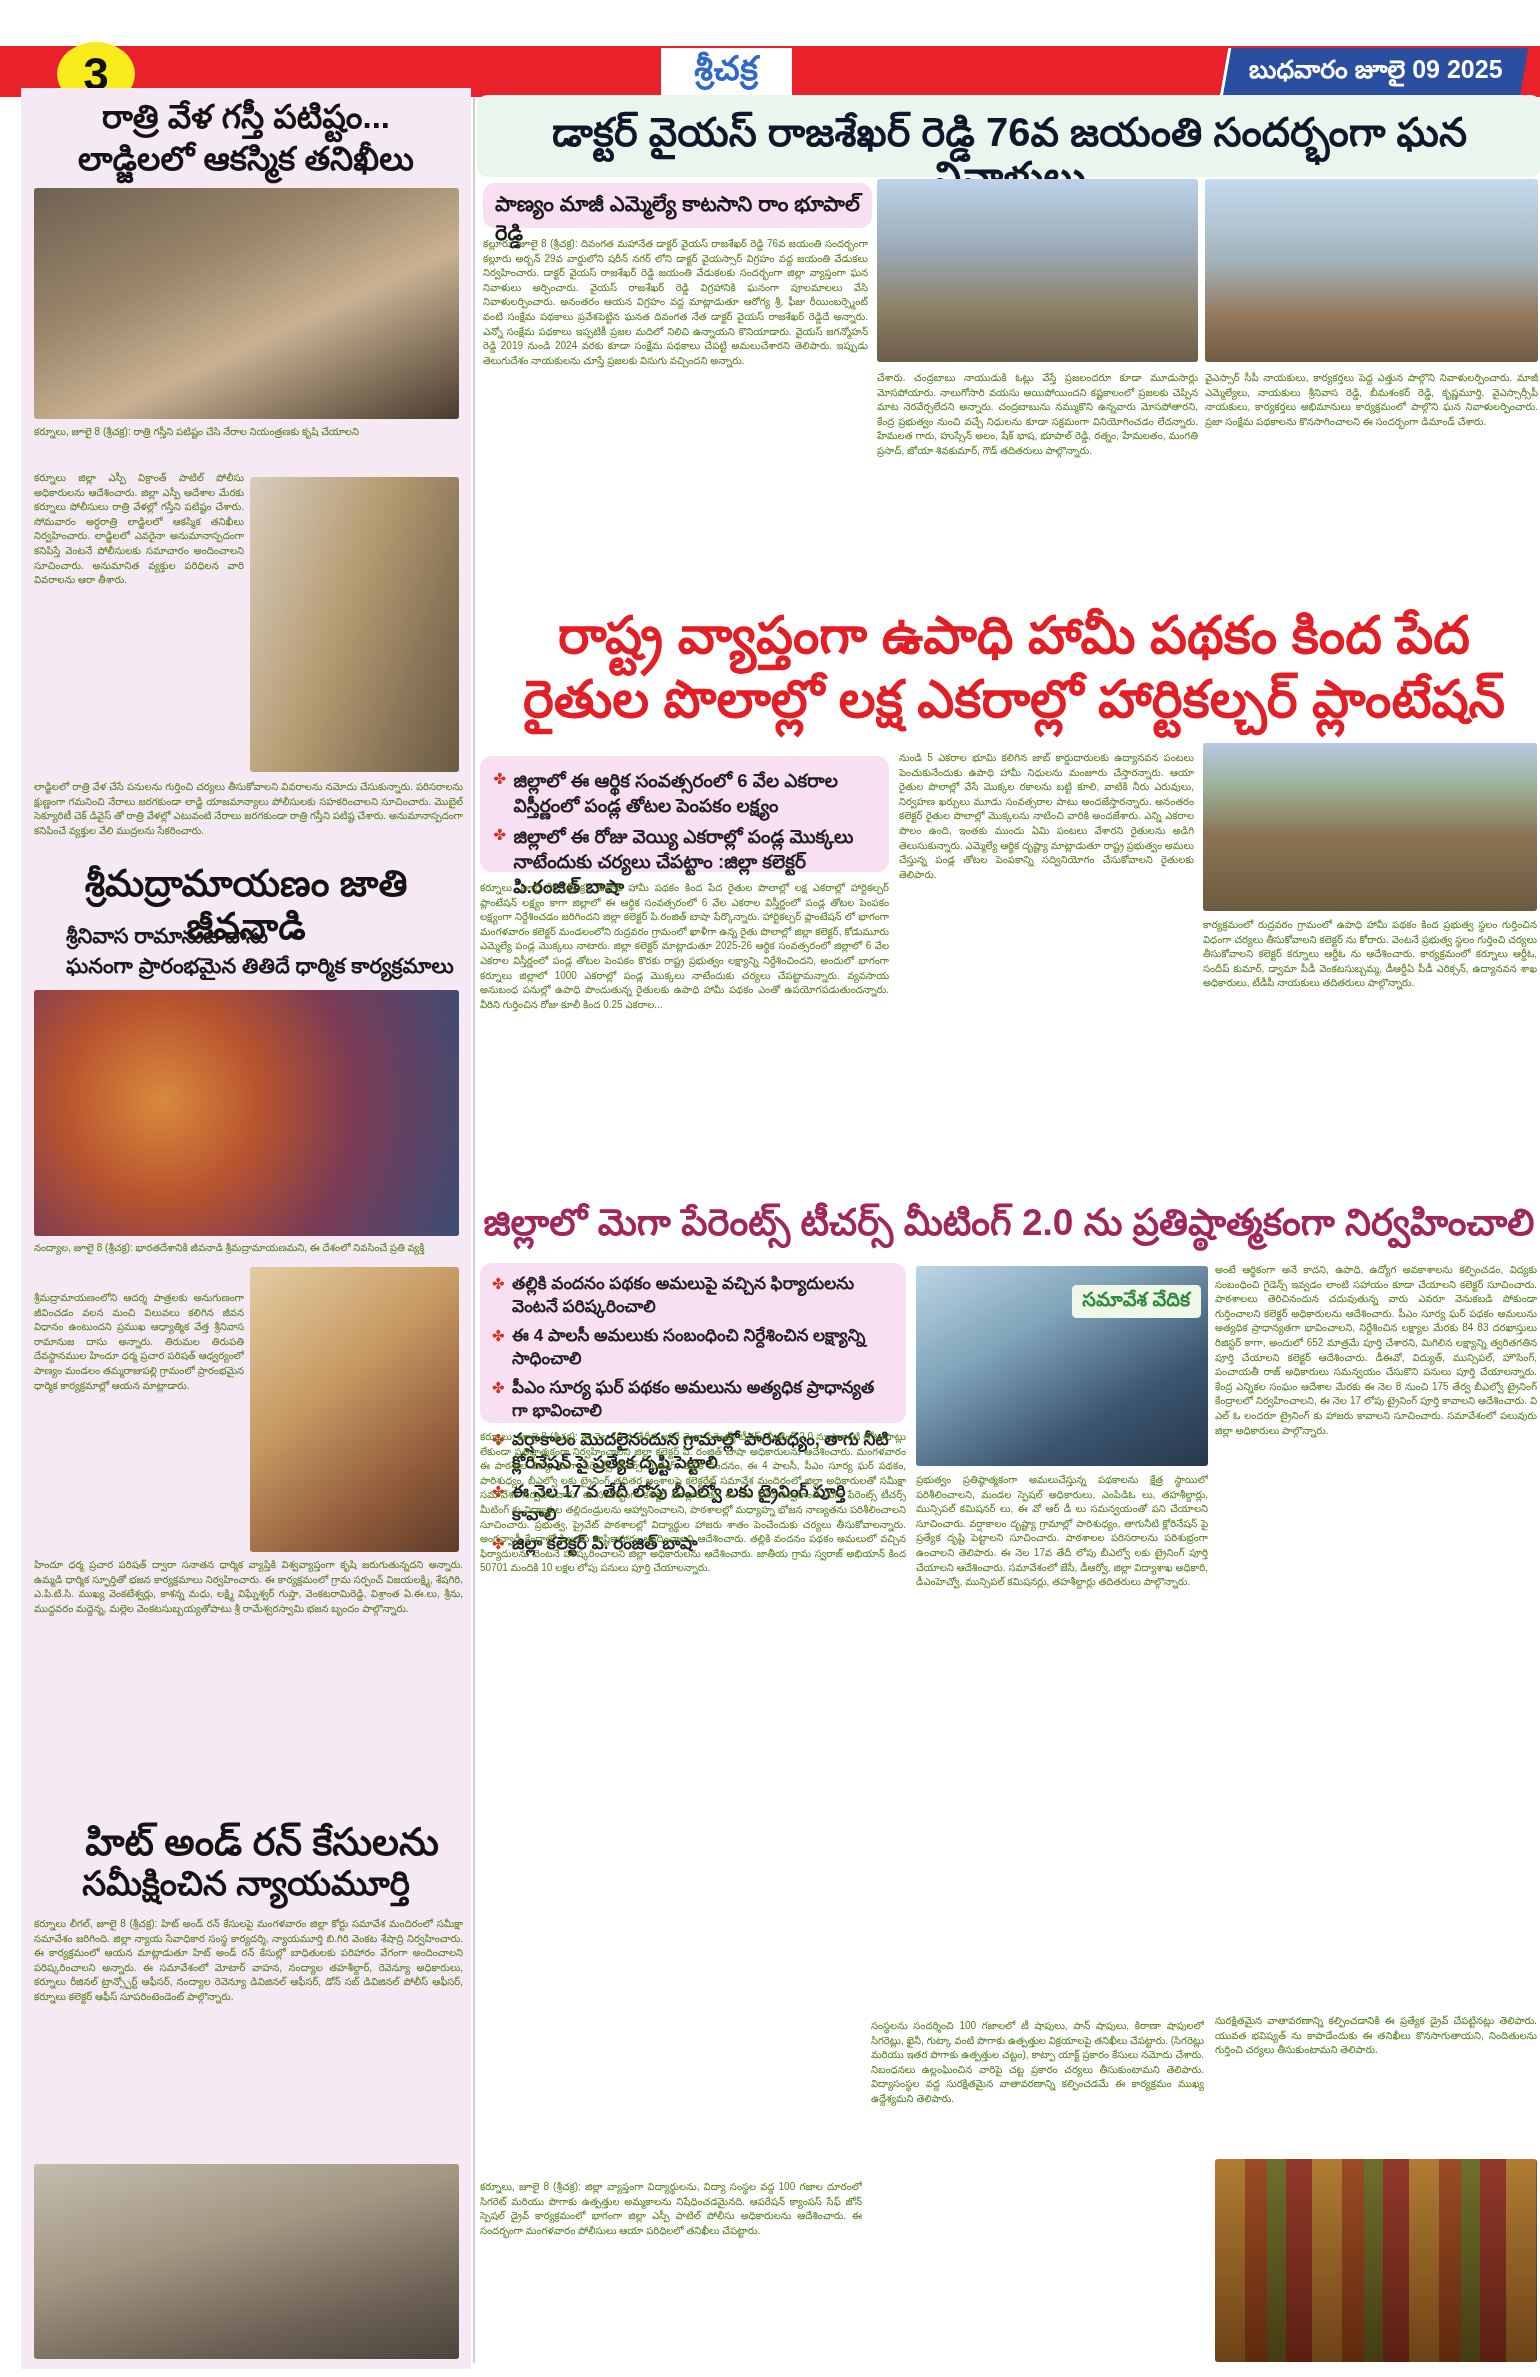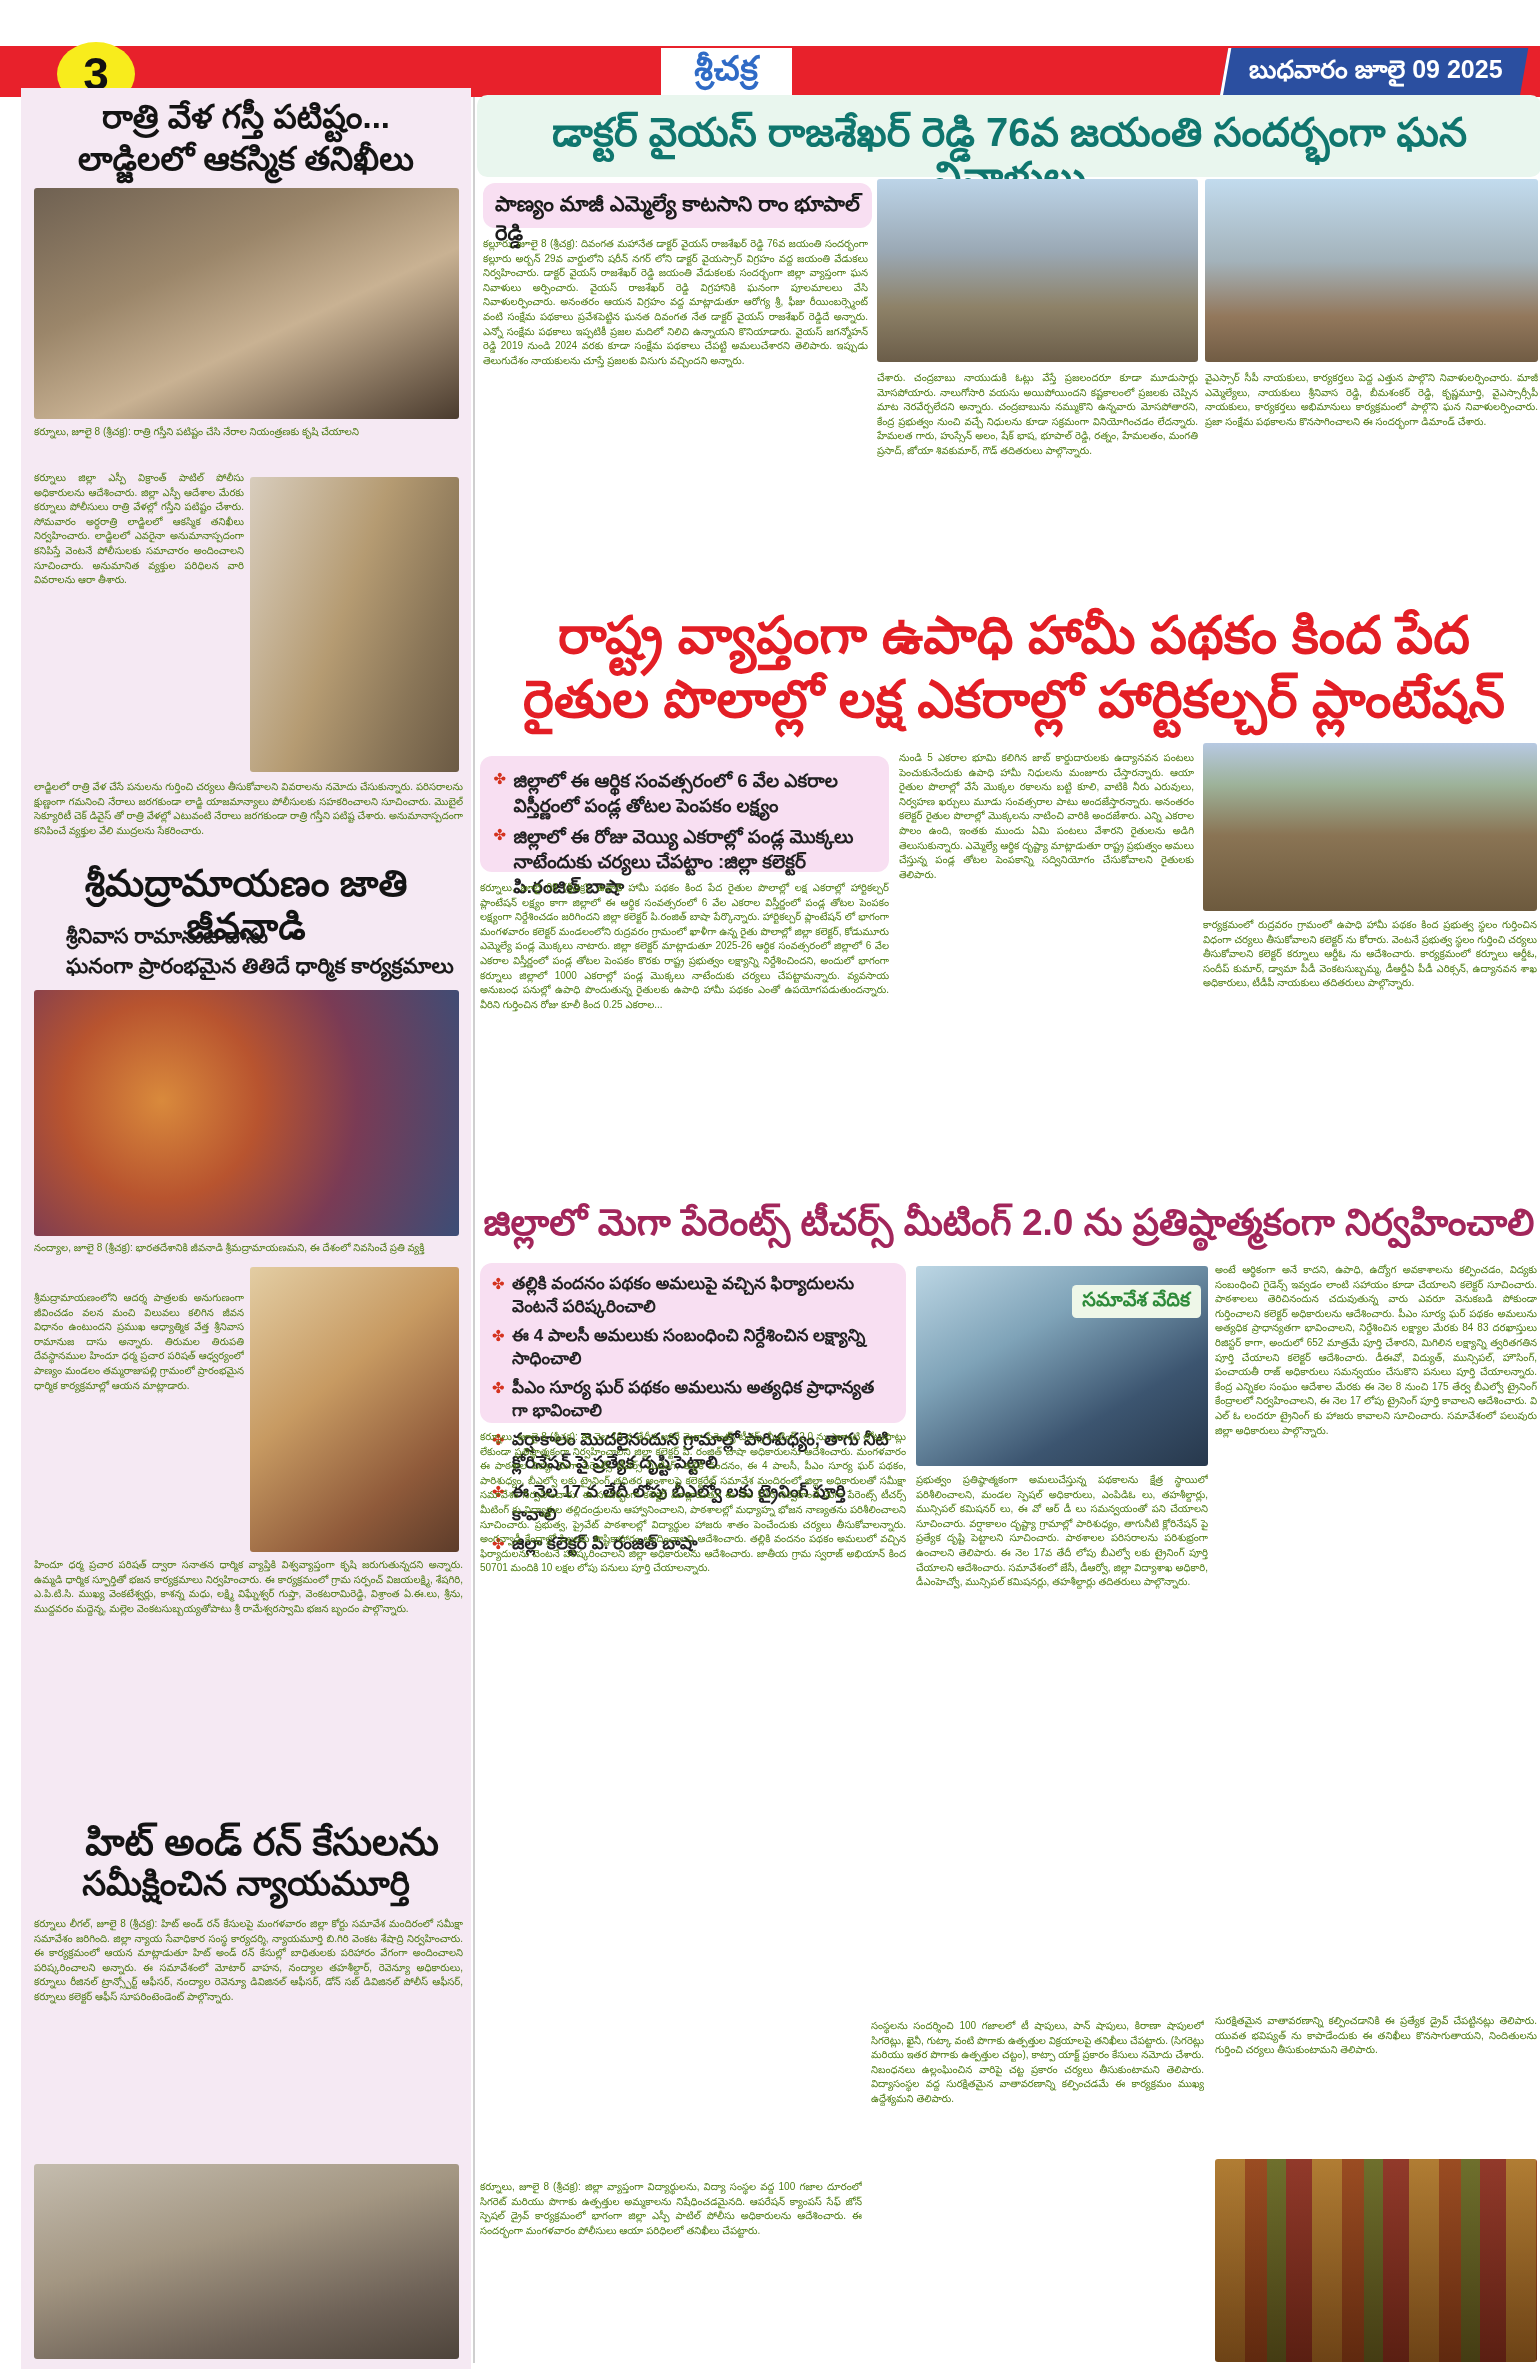--- a/index.html
+++ b/index.html
@@ -13,21 +13,21 @@
   .logobox{background:#ffffff;display:flex;align-items:center;justify-content:center;}
   .logotext{color:#2f6bc6;font-size:34px;font-weight:bold;letter-spacing:0.7px;}
   .datebox{background:#2b4fa0;transform:skewX(-10deg);display:flex;align-items:center;justify-content:center;
            border-left:3px solid #fff;}
   .datetext{color:#ffffff;font-size:25px;font-weight:bold;transform:skewX(10deg);white-space:nowrap;}
   
   .leftbg{background:#f5e9f3;}
   .body-text{font-size:10px;line-height:1.46;text-align:justify;color:#4d7c0f;overflow:hidden;}
   .photo{overflow:hidden;border-radius:3px;}
   .hl-black{font-weight:bold;color:#141414;text-align:center;line-height:1.15;}
-  .hl-green{font-weight:800;color:#0f766e;text-align:center;line-height:1.1;}
+  .hl-green{font-weight:800;color:#0f172a;text-align:center;line-height:1.1;}
   .hl-red{font-weight:800;color:#e31e25;text-align:center;line-height:1.18;}
   .hl-maroon{font-weight:800;color:#a2265b;text-align:center;line-height:1.1;}
   .hl-magenta{font-weight:800;color:#d4219f;text-align:center;line-height:1.1;}
   .subhead{font-weight:bold;color:#1b1b1b;}
   .pinkbox{background:#f8dff2;border-radius:12px;}
   .lavbox{background:#e7e5f7;border-radius:9px;}
   .greenstrip{background:#e9f6ee;border-radius:10.4px;}
   .bullet-row{display:flex;gap:7.5px;align-items:flex-start;margin-bottom:6px;}
   .bullet-mark{color:#d4321e;font-size:15px;line-height:1.5;flex:0 0 auto;}
   .bullet-text{font-size:18.6px;font-weight:bold;color:#222;line-height:1.35;}

